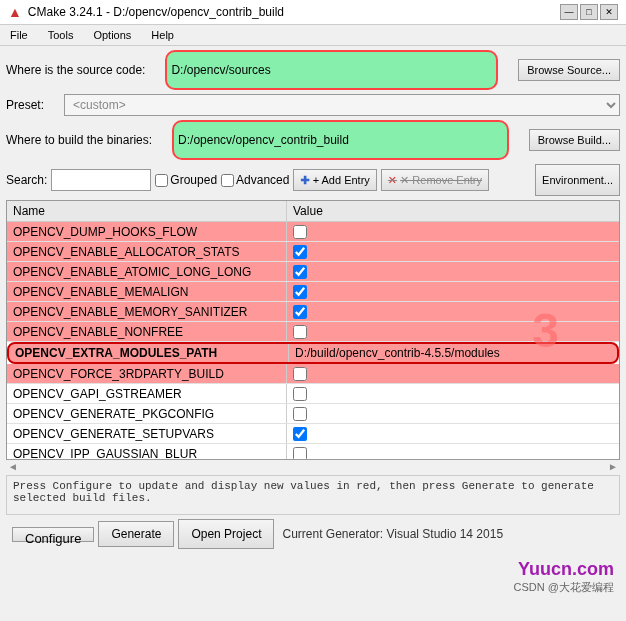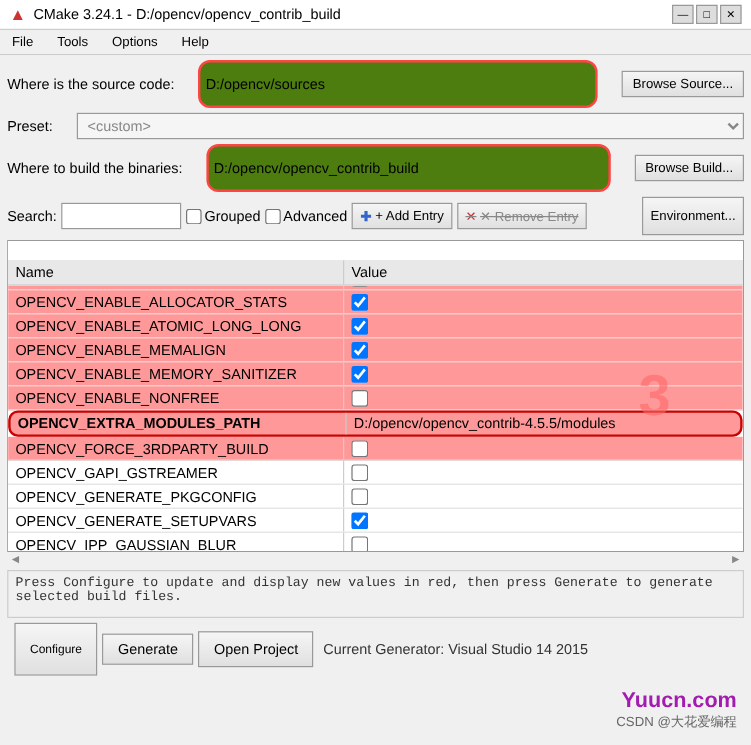--- a/index.html
+++ b/index.html
@@ -65,21 +65,21 @@
     .form-label {
       font-size: 12px;
       white-space: nowrap;
     }
     .form-input {
       flex: 1;
       height: 22px;
       border: 1px solid #999;
       padding: 18px 4px;
       font-size: 12px;
-      background: #4d7c0f;
+      background: #86efac;
     }
     .form-input.highlighted {
       border: 2px solid #ff4444;
       border-radius: 10px;
     }
     .form-select {
       flex: 1;
       height: 22px;
       border: 1px solid #999;
       padding: 2px 4px;
@@ -159,21 +159,21 @@
       background: #fff;
       height: 260px;
       overflow-y: scroll;
       overflow-x: scroll;
     }
     .table-header {
       display: flex;
       background: #e8e8e8;
       border-bottom: 1px solid #ccc;
       position: sticky;
-      top: 16px;
+      top: 0;
     }
     .th-name {
       width: 280px;
       min-width: 280px;
       padding: 3px 6px;
       font-size: 12px;
       font-weight: normal;
       border-right: 1px solid #ccc;
     }
     .th-value {
@@ -220,26 +220,26 @@
       min-height: 40px;
     }
     .bottom-toolbar {
       display: flex;
       align-items: center;
       gap: 4px;
       padding: 4px 6px;
       background: #f0f0f0;
     }
     .btn-configure {
-      height: 44px;
+      height: 15px;
       border: 1px solid #999;
       background: linear-gradient(to bottom, #f5f5f5, #e0e0e0);
       padding: 3px 12px;
       cursor: pointer;
-      font-size: 10px;
+      font-size: 13px;
     }
     .btn-generate {
       height: 26px;
       border: 1px solid #999;
       background: linear-gradient(to bottom, #f5f5f5, #e0e0e0);
       padding: 3px 12px;
       cursor: pointer;
       font-size: 12px;
     }
     .btn-open-project {
@@ -368,21 +368,21 @@
     </div>
     <div class="table-row row-red">
       <div class="cell-name">OPENCV_ENABLE_NONFREE</div>
       <div class="cell-value">
           <input type="checkbox" class="checkbox-cell" style="">
         </div>
     </div>
 
     <div class="table-row" style="background:#ff9999; border: 2px solid #cc0000; border-radius:8px; position:relative;justify-content:flex-end;">
       <div class="cell-name" style="font-weight:bold;">OPENCV_EXTRA_MODULES_PATH</div>
-      <div class="cell-value">D:/opencv/opencv_contrib-4.5.5/modules</div>
+      <div class="cell-value">D:/build/opencv_contrib-4.5.5/modules</div>
     </div>
     <div class="table-row row-red">
       <div class="cell-name">OPENCV_FORCE_3RDPARTY_BUILD</div>
       <div class="cell-value">
           <input type="checkbox" class="checkbox-cell" style="">
         </div>
     </div>
 
     <div class="table-row">
       <div class="cell-name">OPENCV_GAPI_GSTREAMER</div>

